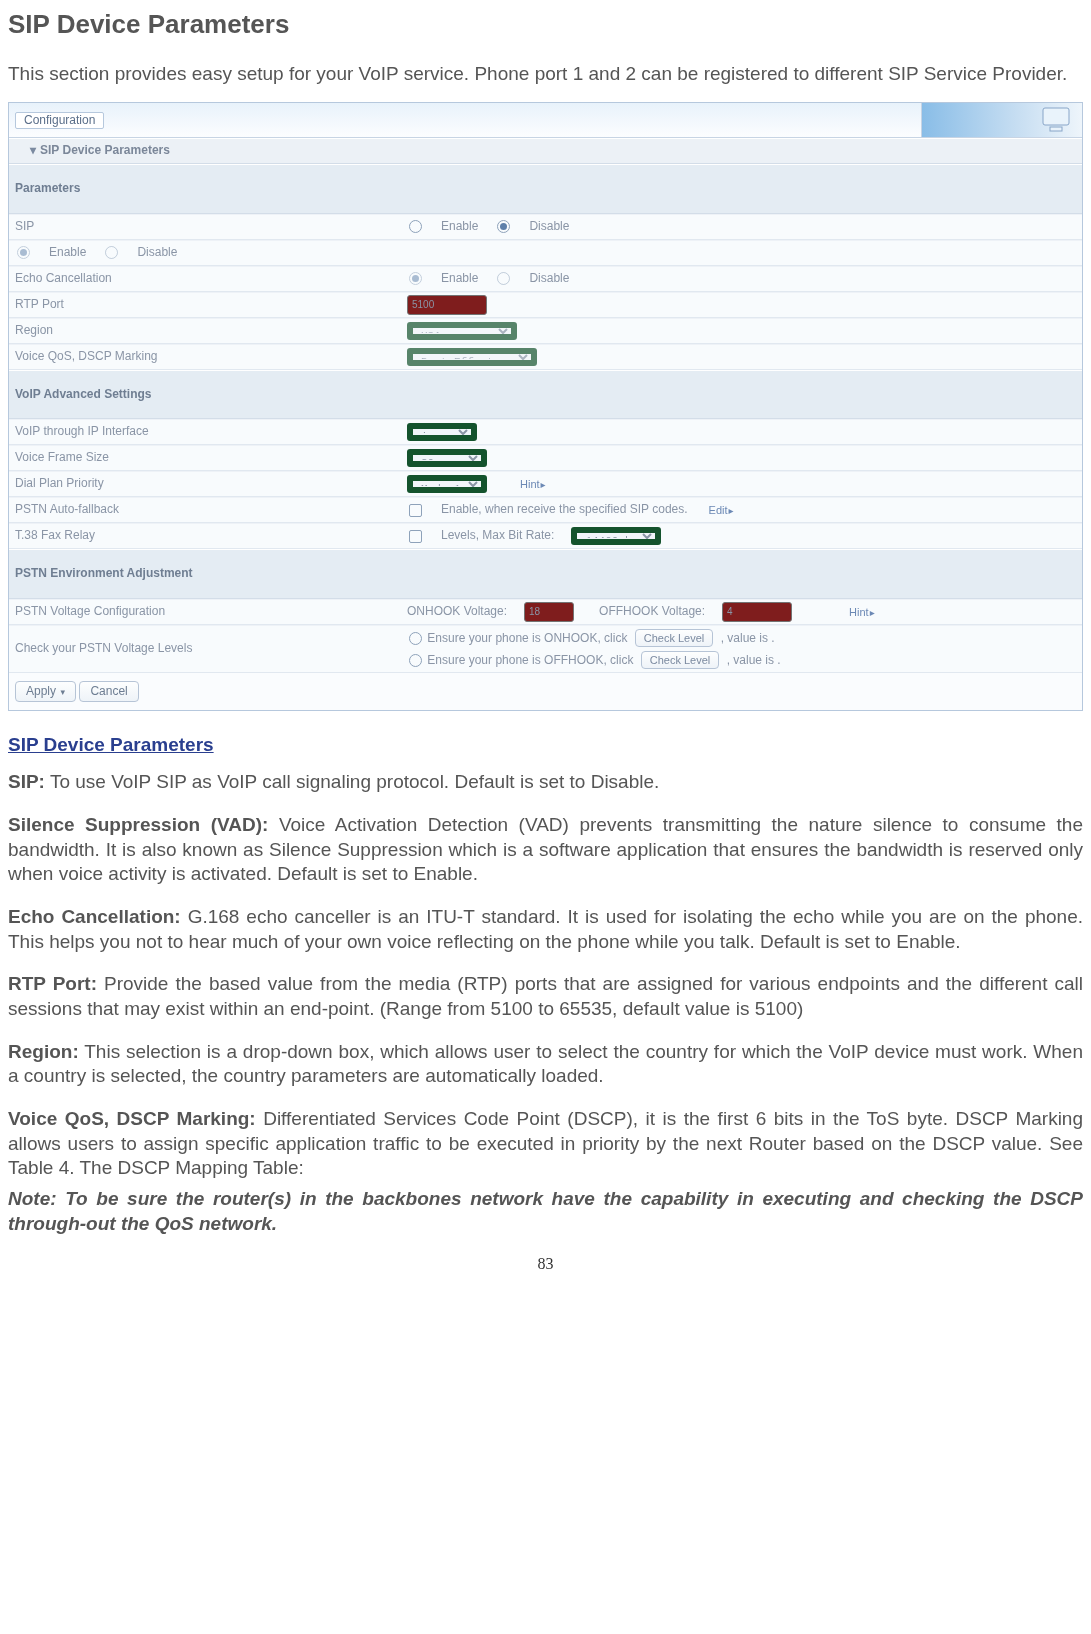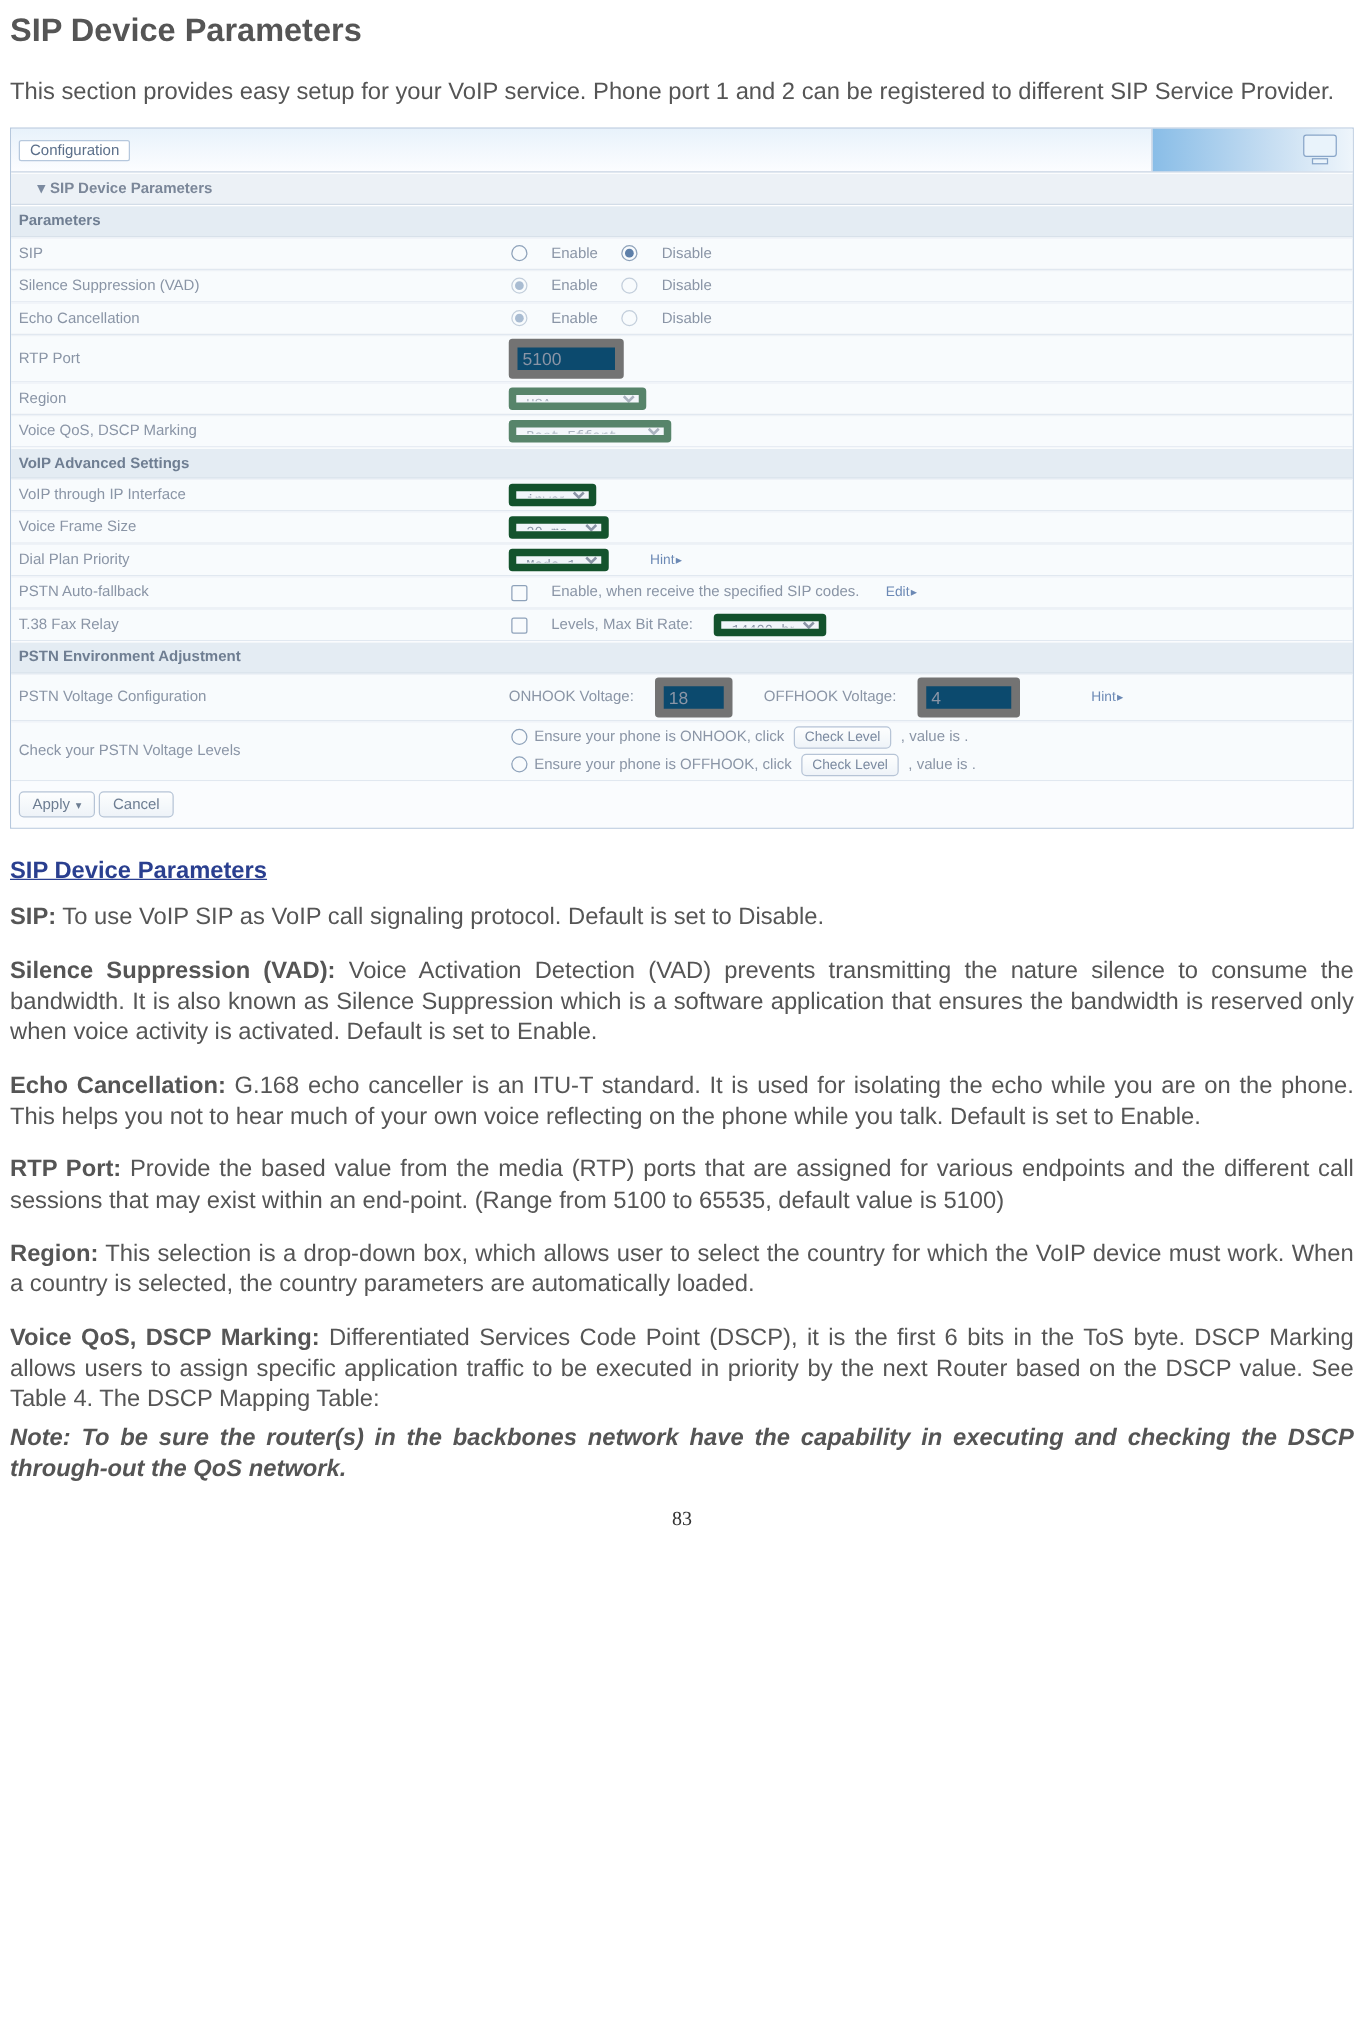--- a/index.html
+++ b/index.html
@@ -57,21 +57,21 @@
     padding: 4px 21px;
     border-top: 1px solid #fff;
     border-bottom: 1px solid #d3dde8;
     font-weight: bold;
   }
   .accordion .arrow { color: #7b8aa0; margin-right: 4px; }
   .section-row {
     background: #e4ecf3;
     color: #6f7e92;
     font-weight: bold;
-    padding: 4px 6px;
+    padding: 16px 6px;
     border-top: 1px solid #fff;
     border-bottom: 1px solid #d3dde8;
   }
   .row {
     display: flex;
     border-top: 1px solid #eef2f7;
     border-bottom: 1px solid #e1e8f0;
     background: #f8fbfd;
     min-height: 24px;
     align-items: center;
@@ -84,25 +84,25 @@
   .row .val {
     flex: 1;
     padding: 2px 6px;
     display: flex;
     align-items: center;
     gap: 17px;
     flex-wrap: wrap;
     color: #8a95a6;
   }
   .skinny-input {
-    background: #0c4a6e;
-    border: 7px solid #737373;
+    background: #7f1d1d;
+    border: 1px solid #737373;
     border-radius: 3px;
     padding: 1px 4px;
-    font-size: 14px;
+    font-size: 10px;
     color: #8a95a6;
     height: 16px;
     box-sizing: content-box;
   }
   .skinny-select {
     background: #f1f5fa;
     border: 6px solid #14532d;
     border-radius: 3px;
     padding: 1px 4px;
     font-size: 11px;
@@ -165,21 +165,20 @@
     <div class="lbl">SIP</div>
     <div class="val">
       <span class="radio"></span>
         <span>Enable</span>
       <span class="radio checked"></span>
         <span>Disable</span>
     </div>
   </div>
 
   <div class="row">
-    <div class="lbl">Silence Suppression (VAD)</div>
     <div class="val">
       <span class="radio checked" style="opacity:.5"></span>
         <span>Enable</span>
       <span class="radio" style="opacity:.5"></span>
         <span>Disable</span>
     </div>
   </div>
 
   <div class="row">
     <div class="lbl">Echo Cancellation</div>

